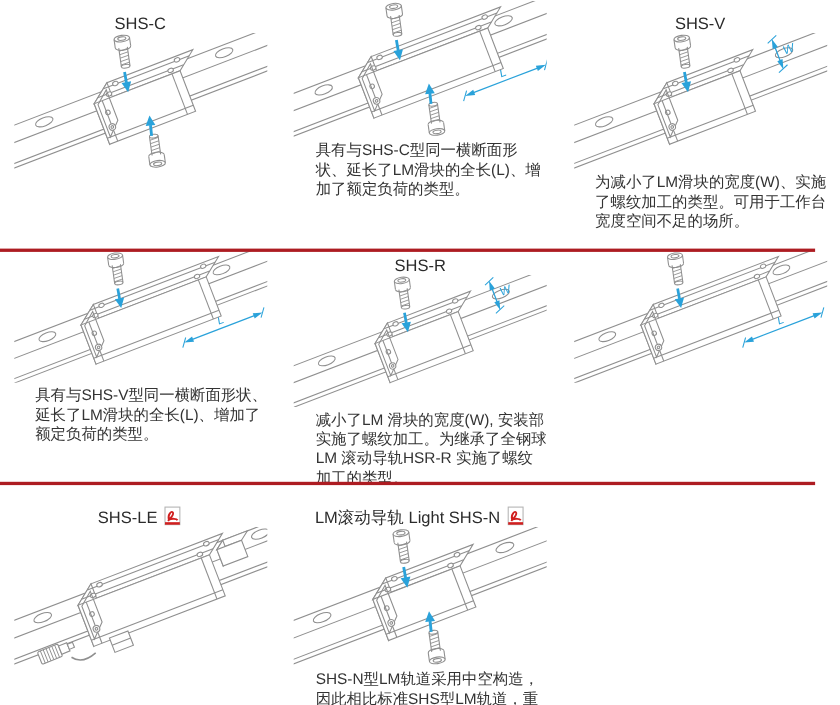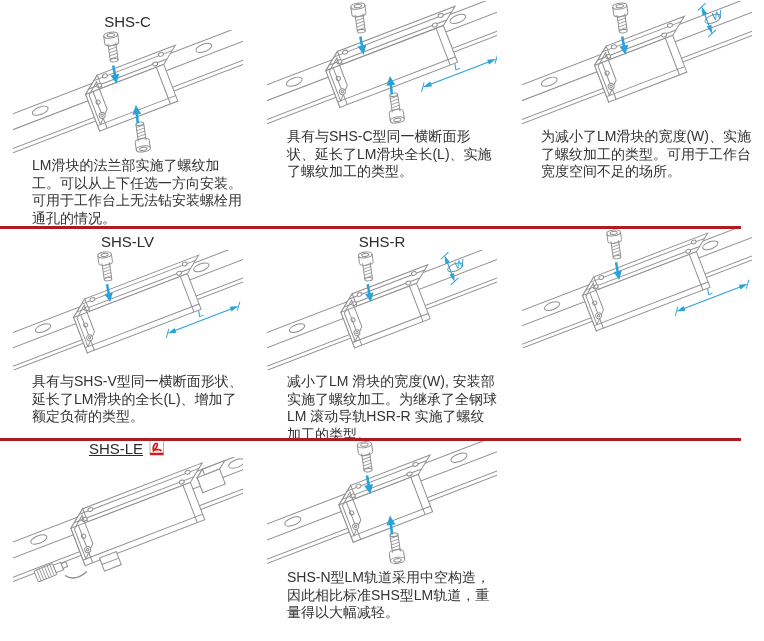--- a/index.html
+++ b/index.html
@@ -3,21 +3,21 @@
 <meta charset="utf-8">
 <style>
   html,body{margin:0;padding:0;background:#fff;}
   #page{position:relative;width:764px;height:641px;background:#ffffff;overflow:hidden;
         font-family:"Liberation Sans","DejaVu Sans",sans-serif;}
   .grid{display:grid;grid-template-columns:255px 254px 255px;grid-template-rows:227px 211px 203px;}
   .cell{position:relative;overflow:visible;}
   .title-row{display:flex;justify-content:center;align-items:center;gap:6px;
              height:16px;margin-top:13px;font-size:15px;color:#2b2b2b;}
   .grid .cell:nth-child(n+4):nth-child(-n+6) .title-row{margin-top:6px;}
-  .grid .cell:nth-child(n+7) .title-row{margin-top:2px;text-decoration:underline;}
+  .grid .cell:nth-child(n+7) .title-row{margin-top:24px;}
   .illo{display:block;margin:1px auto 0;}
   .desc{margin:3px 0 0;padding:0 11px 0 32px;font-size:14px;line-height:17.5px;
         color:#333333;word-break:break-all;text-align:left;}
   .divider{position:absolute;left:0;width:741px;height:3px;}
   #divider-1{top:226px;}
   #divider-2{top:438px;}
   .pdf-badge{display:inline-flex;position:relative;top:-1px;}
 </style>
 </head>
 <body>
@@ -86,21 +86,20 @@
             <line x1="-4" y1="20.9" x2="4" y2="19.299999999999997" stroke="#8f8f8f" stroke-width="0.8"></line>
             <line x1="-4" y1="24.099999999999998" x2="4" y2="22.499999999999996" stroke="#8f8f8f" stroke-width="0.8"></line>
             <line x1="-4" y1="27.299999999999997" x2="4" y2="25.699999999999996" stroke="#8f8f8f" stroke-width="0.8"></line>
             <ellipse cx="0" cy="29" rx="4" ry="1.7" fill="none" stroke="#8f8f8f"></ellipse>
           </g>
           <g transform="translate(125,95) rotate(174)">
             <line x1="0" y1="0" x2="0" y2="10" stroke="#2aa2da" stroke-width="2.6"></line>
             <polygon points="-4.5,9.5 4.5,9.5 0,19" fill="#2aa2da" stroke="none" stroke-width="1"></polygon>
           </g>
         </svg>
-      <p class="desc">LM滑块的法兰部实施了螺纹加工。可以从上下任选一方向安装。可用于工作台上无法钻安装螺栓用通孔的情况。</p>
     </div>
 
     <div class="cell">
       <svg class="illo" width="230" height="124" viewBox="0 0 230 126">
           <g transform="rotate(-21 115 66)">
             <line x1="-70" y1="42" x2="300" y2="42" stroke="#8f8f8f" stroke-width="1"></line>
             <line x1="-70" y1="57" x2="300" y2="57" stroke="#8f8f8f" stroke-width="1"></line>
             <line x1="-70" y1="75" x2="300" y2="75" stroke="#8f8f8f" stroke-width="1"></line>
             <line x1="-70" y1="79" x2="300" y2="79" stroke="#8f8f8f" stroke-width="1"></line>
             <ellipse cx="26" cy="49" rx="8.5" ry="3.8" fill="none" stroke="#8f8f8f"></ellipse>
@@ -160,24 +159,27 @@
             <line x1="-4" y1="20.9" x2="4" y2="19.299999999999997" stroke="#8f8f8f" stroke-width="0.8"></line>
             <line x1="-4" y1="24.099999999999998" x2="4" y2="22.499999999999996" stroke="#8f8f8f" stroke-width="0.8"></line>
             <line x1="-4" y1="27.299999999999997" x2="4" y2="25.699999999999996" stroke="#8f8f8f" stroke-width="0.8"></line>
             <ellipse cx="0" cy="29" rx="4" ry="1.7" fill="none" stroke="#8f8f8f"></ellipse>
           </g>
           <g transform="translate(125,95) rotate(174)">
             <line x1="0" y1="0" x2="0" y2="10" stroke="#2aa2da" stroke-width="2.6"></line>
             <polygon points="-4.5,9.5 4.5,9.5 0,19" fill="#2aa2da" stroke="none" stroke-width="1"></polygon>
           </g>
         </svg>
-      <p class="desc">具有与SHS-C型同一横断面形状、延长了LM滑块全长(L)、实施了螺纹加工的类型。</p>
-    </div>
-
-    <div class="cell">
+      <p class="desc">具有与SHS-C型同一横断面形状、延长了LM滑块的全长(L)、增加了额定负荷的类型。</p>
+    </div>
+
+    <div class="cell">
+      <div class="title-row">
+        <span>SHS-V</span>
+      </div>
       <svg class="illo" width="230" height="124" viewBox="0 0 230 126">
           <g transform="rotate(-21 115 66)">
             <line x1="-70" y1="42" x2="300" y2="42" stroke="#8f8f8f" stroke-width="1"></line>
             <line x1="-70" y1="57" x2="300" y2="57" stroke="#8f8f8f" stroke-width="1"></line>
             <line x1="-70" y1="75" x2="300" y2="75" stroke="#8f8f8f" stroke-width="1"></line>
             <line x1="-70" y1="79" x2="300" y2="79" stroke="#8f8f8f" stroke-width="1"></line>
             <ellipse cx="26" cy="49" rx="8.5" ry="3.8" fill="none" stroke="#8f8f8f"></ellipse>
             <ellipse cx="204" cy="49" rx="8.5" ry="3.8" fill="none" stroke="#8f8f8f"></ellipse>
             <line x1="198" y1="40" x2="198" y2="56" stroke="#2aa2da" stroke-width="1.2"></line>
             <polygon points="198,33 195.4,42 200.6,42" fill="#2aa2da" stroke="none" stroke-width="1"></polygon>
@@ -219,23 +221,20 @@
           </g>
           <g transform="translate(100,36) rotate(-10)">
             <line x1="0" y1="0" x2="0" y2="10" stroke="#2aa2da" stroke-width="2.6"></line>
             <polygon points="-4.5,9.5 4.5,9.5 0,19" fill="#2aa2da" stroke="none" stroke-width="1"></polygon>
           </g>
         </svg>
       <p class="desc">为减小了LM滑块的宽度(W)、实施了螺纹加工的类型。可用于工作台宽度空间不足的场所。</p>
     </div>
 
     <div class="cell">
-      <div class="title-row">
-        <span>SHS-LV</span>
-      </div>
       <svg class="illo" width="230" height="120" viewBox="0 0 230 126">
           <g transform="rotate(-21 115 66)">
             <line x1="-70" y1="42" x2="300" y2="42" stroke="#8f8f8f" stroke-width="1"></line>
             <line x1="-70" y1="57" x2="300" y2="57" stroke="#8f8f8f" stroke-width="1"></line>
             <line x1="-70" y1="75" x2="300" y2="75" stroke="#8f8f8f" stroke-width="1"></line>
             <line x1="-70" y1="79" x2="300" y2="79" stroke="#8f8f8f" stroke-width="1"></line>
             <ellipse cx="26" cy="49" rx="8.5" ry="3.8" fill="none" stroke="#8f8f8f"></ellipse>
             <ellipse cx="204" cy="49" rx="8.5" ry="3.8" fill="none" stroke="#8f8f8f"></ellipse>
             <line x1="153" y1="101" x2="219" y2="101" stroke="#2aa2da" stroke-width="1.2"></line>
             <polygon points="146,101 155,98.4 155,103.6" fill="#2aa2da" stroke="none" stroke-width="1"></polygon>
@@ -446,20 +445,30 @@
             <line x1="-1.7999999999999998" y1="-6" x2="-1.7999999999999998" y2="6" stroke="#8f8f8f" stroke-width="0.8"></line>
             <line x1="1" y1="-6" x2="1" y2="6" stroke="#8f8f8f" stroke-width="0.8"></line>
             <rect x="4" y="-4" width="8" height="8" fill="#fff" stroke="#8f8f8f"></rect>
             <rect x="12" y="-2.5" width="5" height="5" fill="#fff" stroke="#8f8f8f"></rect>
           </g>
         </svg>
       <p class="desc"></p>
     </div>
 
     <div class="cell">
+      <div class="title-row">
+        <span>LM滚动导轨 Light SHS-N</span>
+        <span class="pdf-badge">
+          <svg width="17" height="18" viewBox="0 0 17 18">
+            <rect x="1" y="1" width="13.5" height="16" fill="#ffffff" stroke="#b5b5b5" stroke-width="1"></rect>
+            <path d="M4.5,12.5 C3.2,7 7.5,3.8 8.3,6.2 C9.1,8.6 5,12 3.8,13.6 M4.5,12.5 C7.5,11 11.5,11.6 12.4,13" fill="none" stroke="#d01f1f" stroke-width="1.7"></path>
+            <rect x="1" y="14.7" width="13.5" height="2.3" fill="#d01f1f"></rect>
+          </svg>
+        </span>
+      </div>
       <svg class="illo" width="230" height="127" viewBox="0 0 230 126">
           <g transform="rotate(-21 115 66)">
             <line x1="-70" y1="42" x2="300" y2="42" stroke="#8f8f8f" stroke-width="1"></line>
             <line x1="-70" y1="57" x2="300" y2="57" stroke="#8f8f8f" stroke-width="1"></line>
             <line x1="-70" y1="75" x2="300" y2="75" stroke="#8f8f8f" stroke-width="1"></line>
             <line x1="-70" y1="79" x2="300" y2="79" stroke="#8f8f8f" stroke-width="1"></line>
             <ellipse cx="26" cy="49" rx="8.5" ry="3.8" fill="none" stroke="#8f8f8f"></ellipse>
             <ellipse cx="204" cy="49" rx="8.5" ry="3.8" fill="none" stroke="#8f8f8f"></ellipse>
             <polygon points="75,50 160,50 178,36 93,36" fill="#fff" stroke="#8f8f8f" stroke-width="1"></polygon>
             <polygon points="75,50 93,36 93,76 75,90" fill="#fff" stroke="#8f8f8f" stroke-width="1"></polygon>

